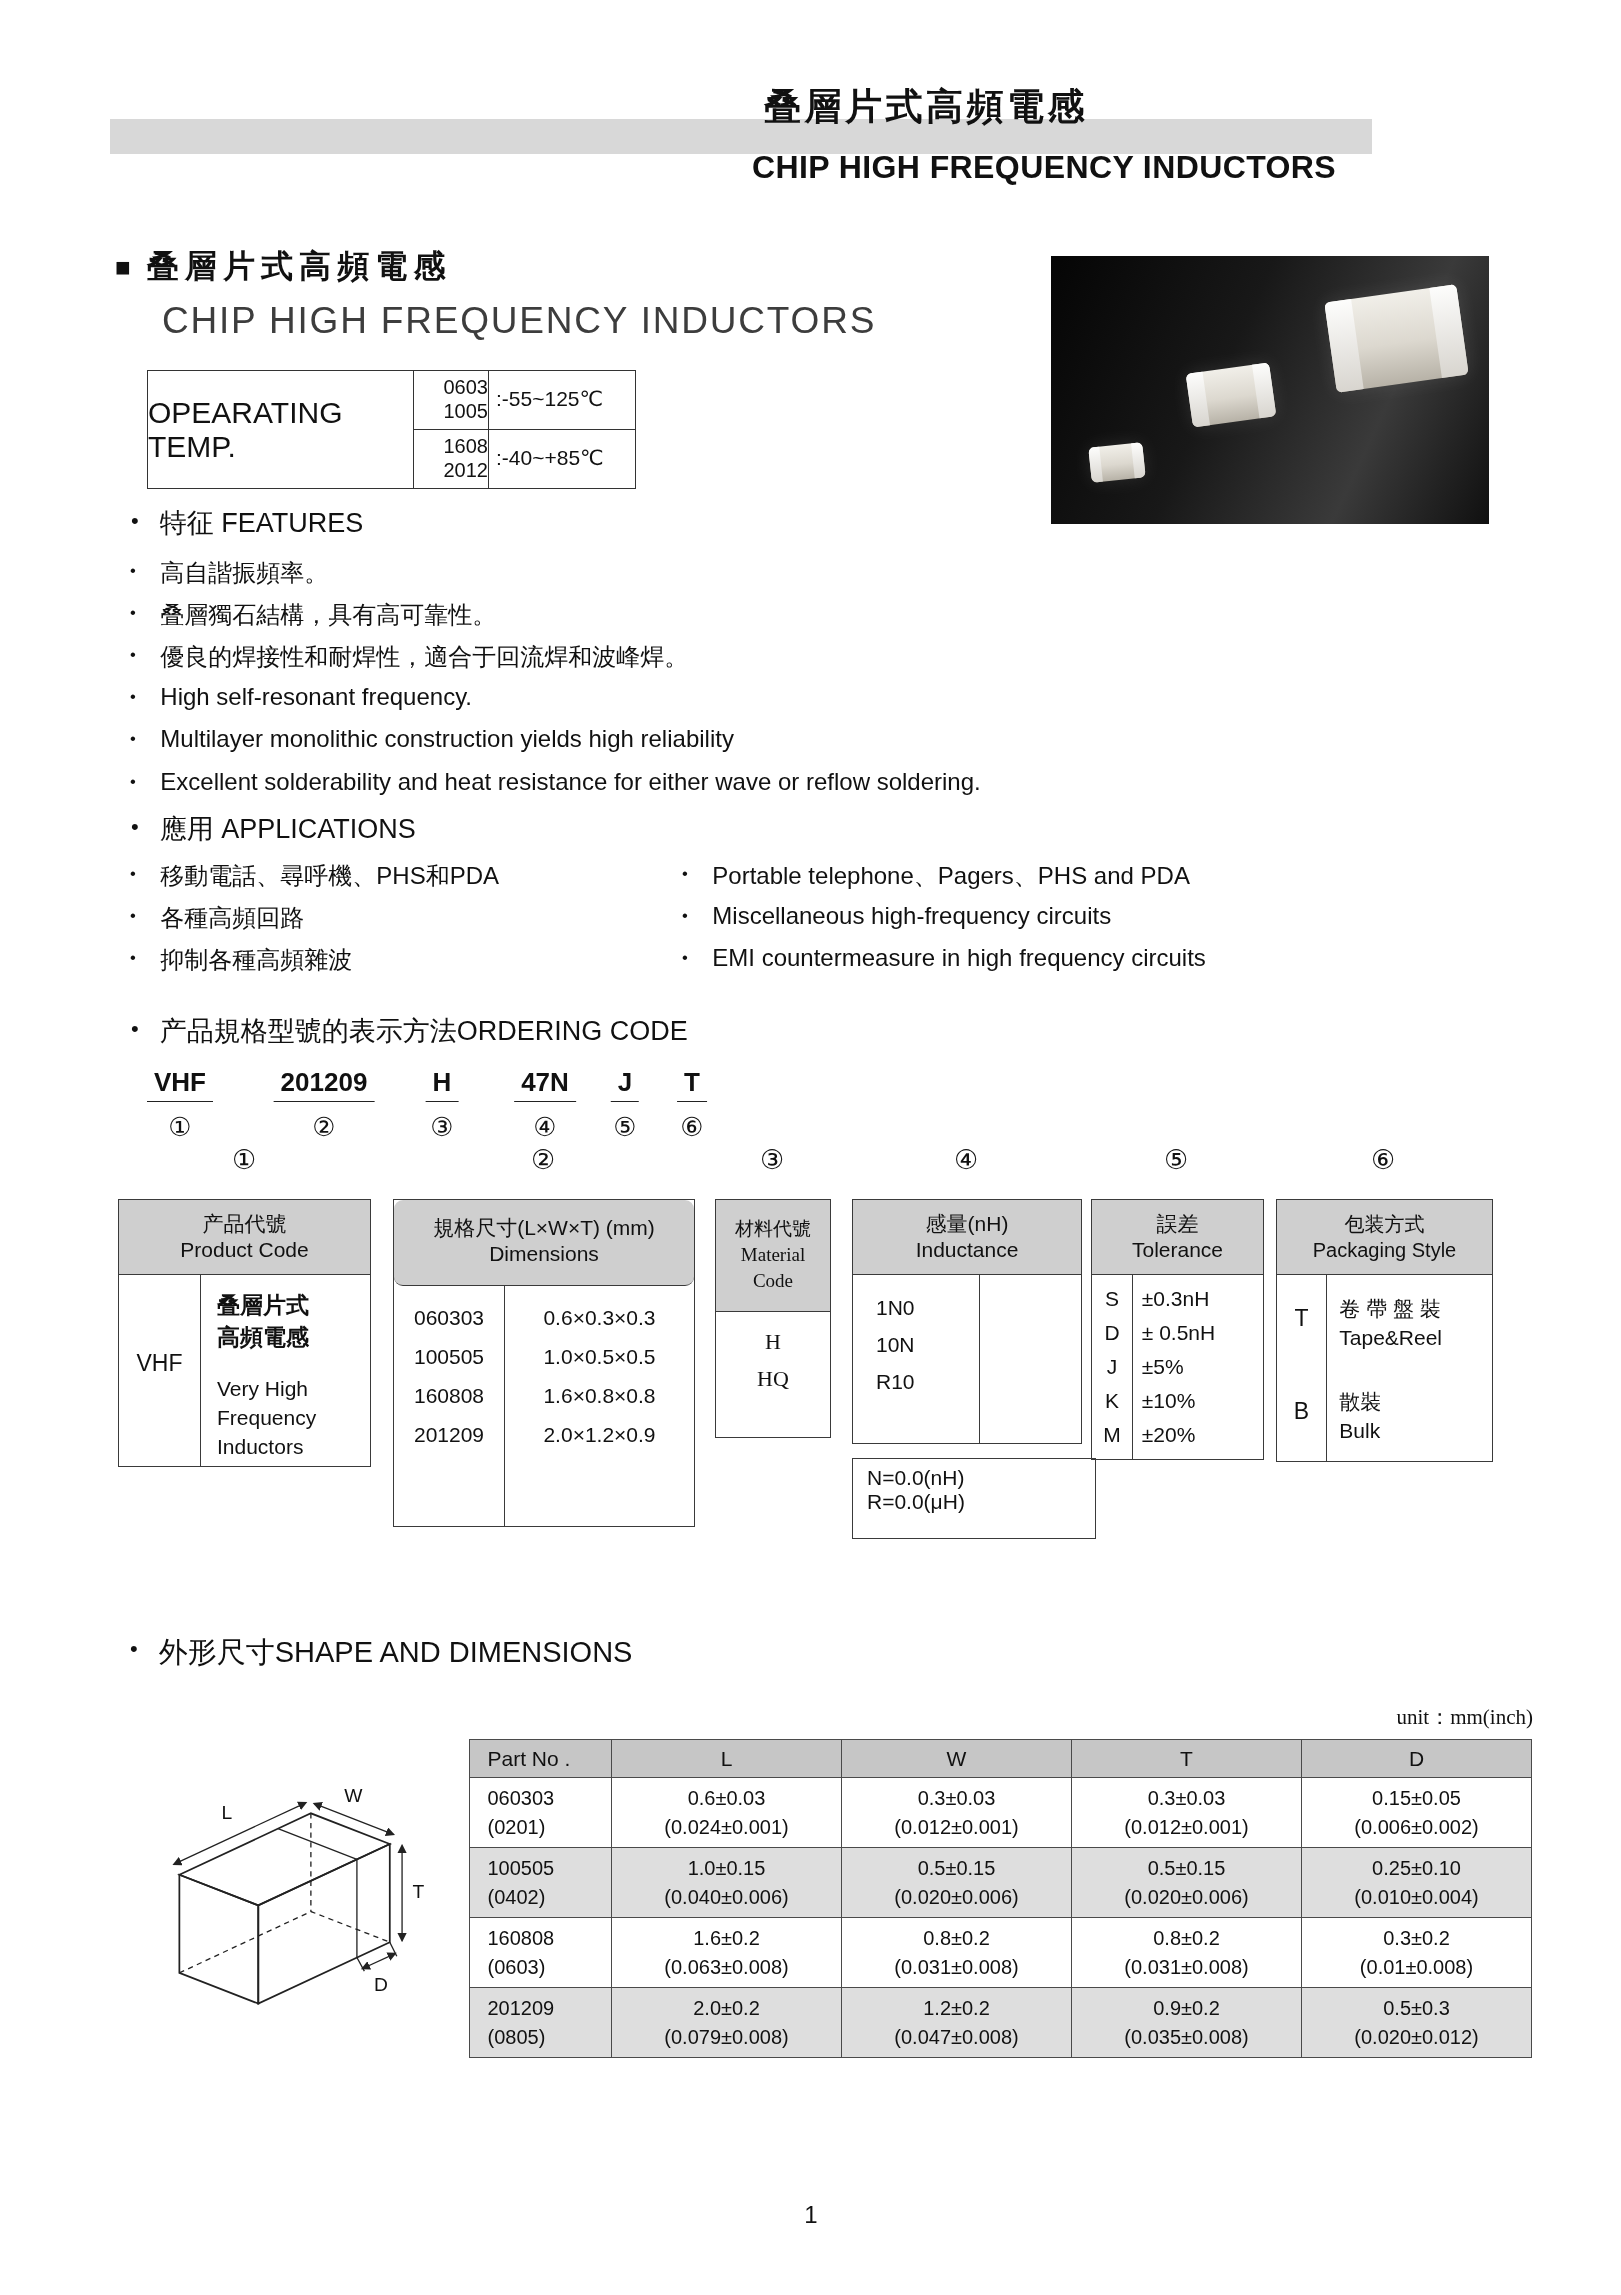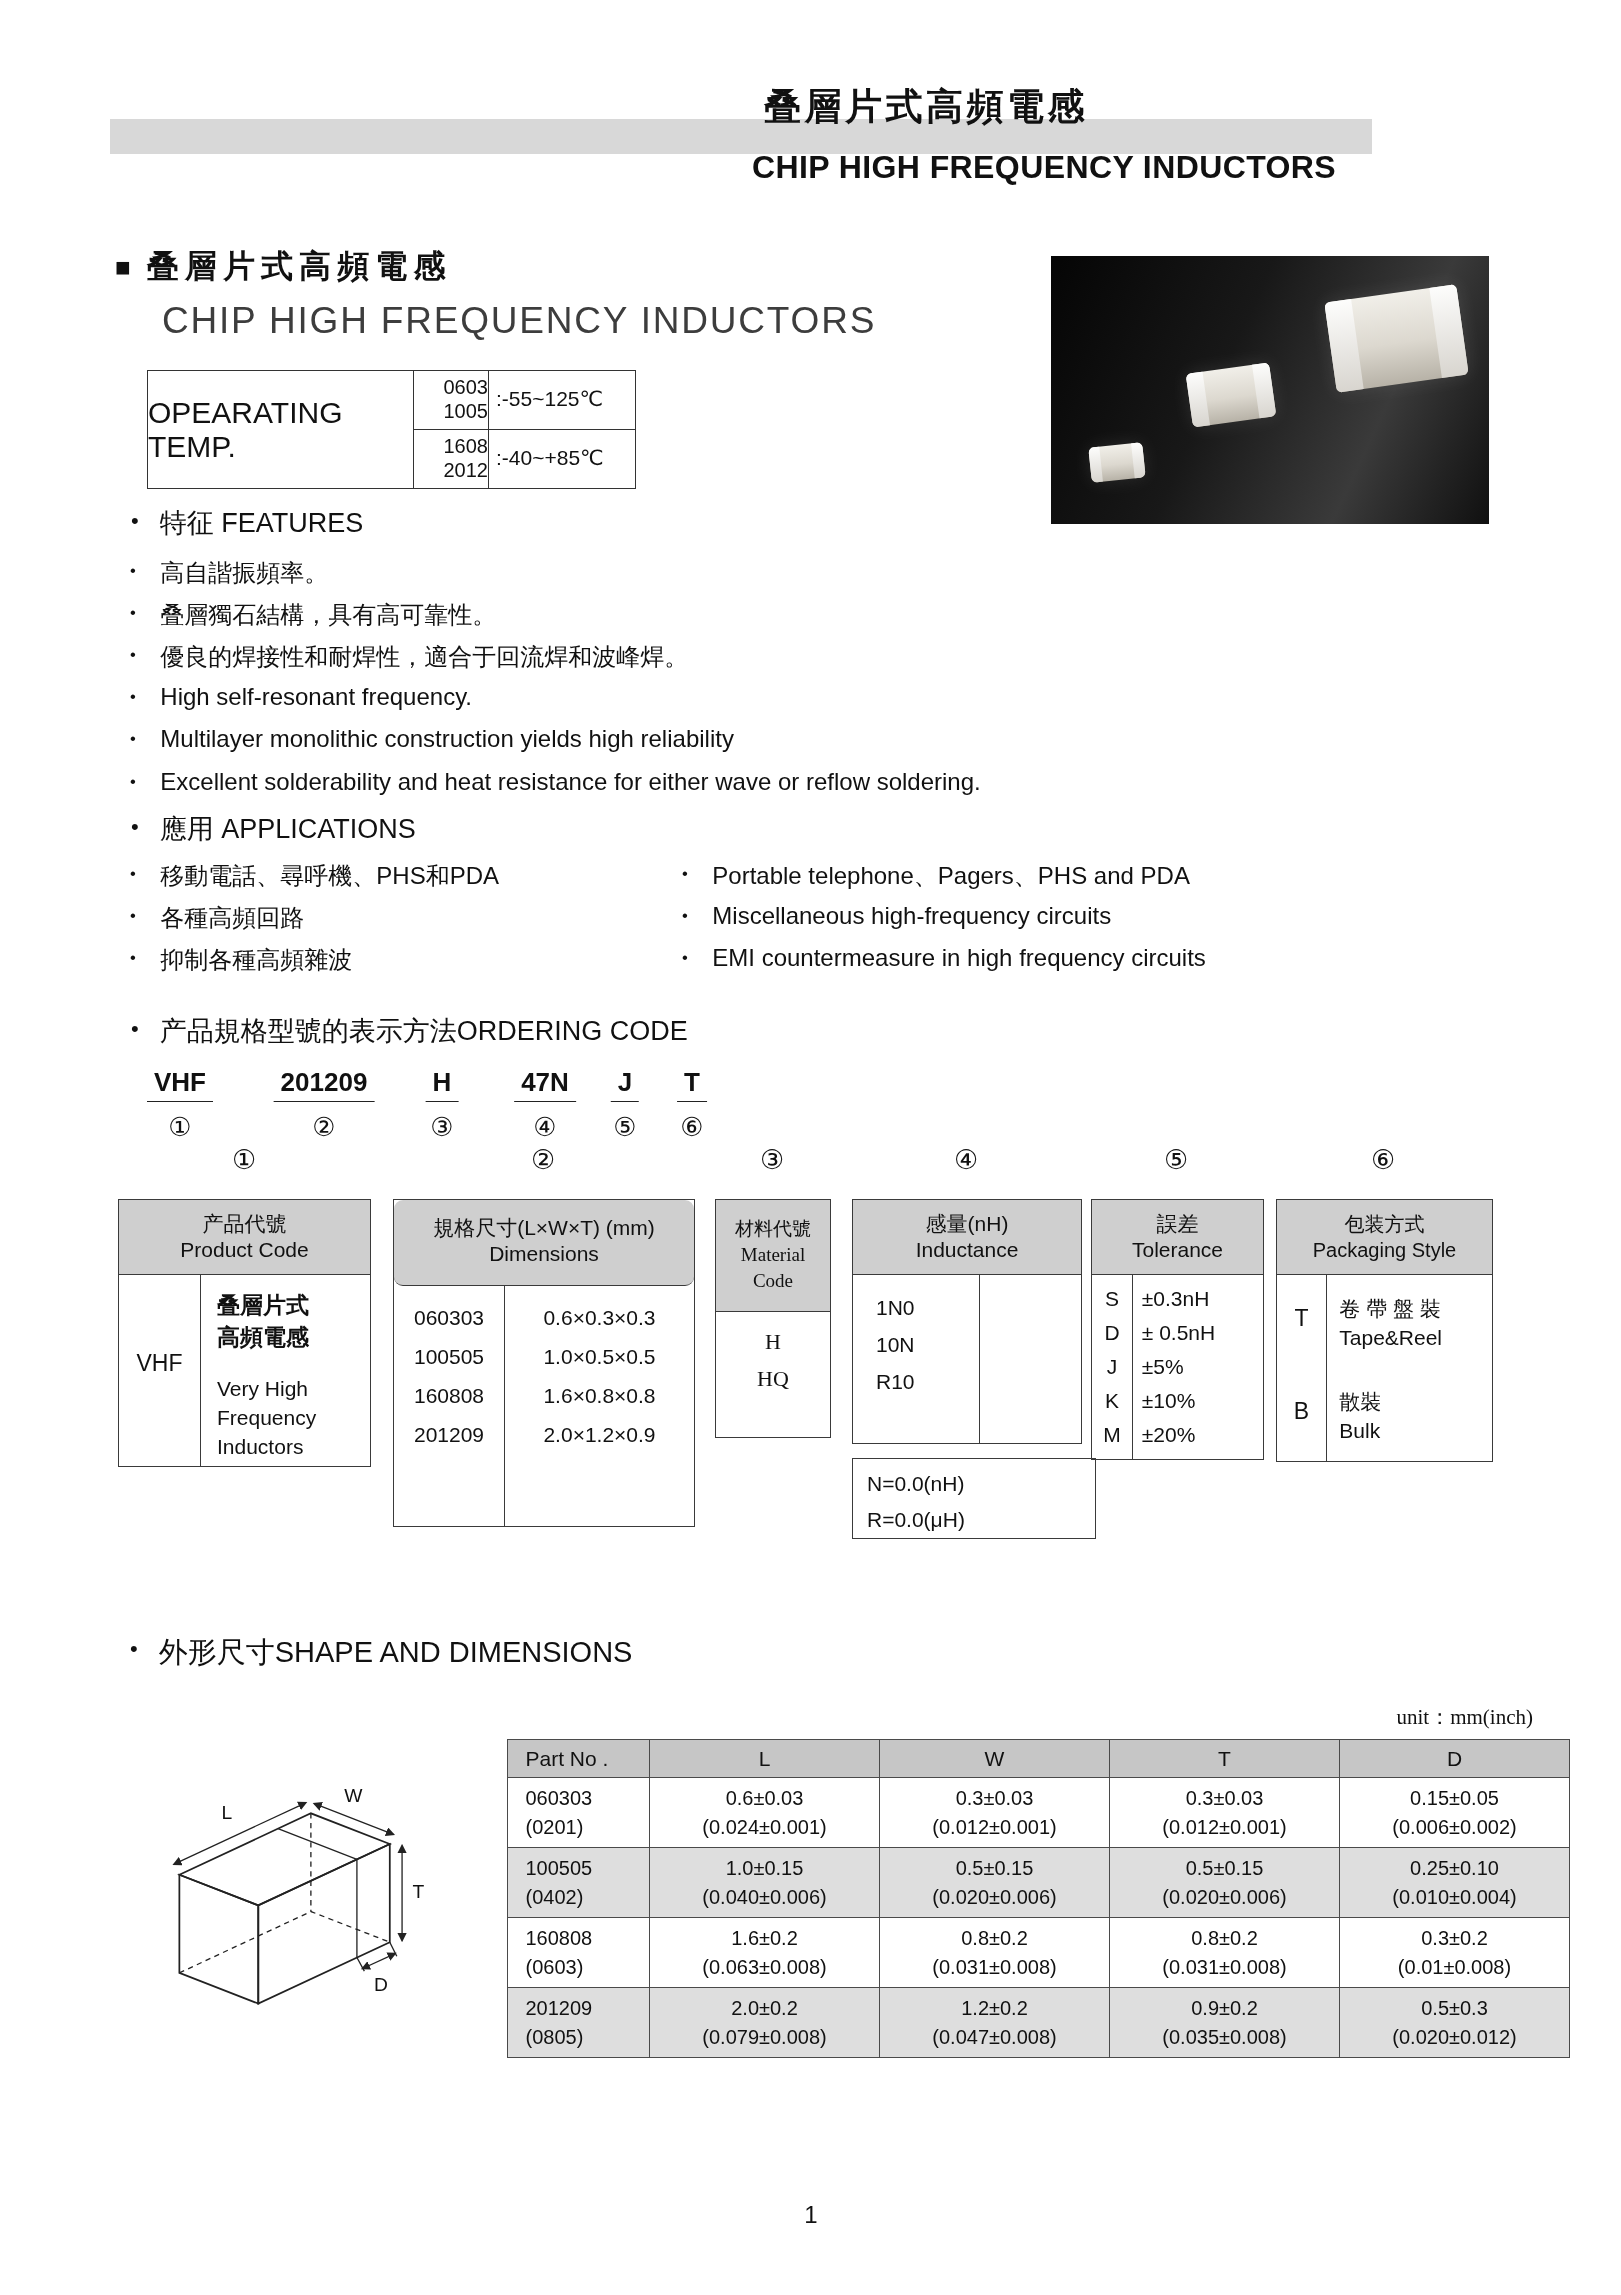--- a/index.html
+++ b/index.html
@@ -61,31 +61,31 @@
   .b1-desc{flex:1;padding:14px 0 0 16px;}
   .b1-zh{font-size:23px;font-weight:bold;line-height:32px;}
   .b1-en{font-size:21px;line-height:29px;margin-top:21px;}
   .b2-body{display:flex;height:240px;}
   .b2-codes{width:110px;border-right:1.8px solid #3a3a3a;text-align:center;padding-top:12.3px;font-size:21px;line-height:39px;}
   .b2-sizes{flex:1;text-align:center;padding-top:12.3px;font-size:21px;line-height:39px;}
   .b3-body{height:114px;text-align:center;padding-top:10.5px;font-size:22px;line-height:37px;}
   .b4-body{display:flex;height:168px;}
   .b4-codes{width:103px;border-right:1.8px solid #3a3a3a;padding:14px 0 0 23px;font-size:21px;line-height:37px;}
   .b4-values{flex:1;padding:14px 0 0 19px;font-size:21px;line-height:37px;}
-  .b4-note{border:1.8px solid #3a3a3a;padding:7px 0 0 14px;font-size:21px;line-height:36px;}
+  .b4-note{border:1.8px solid #3a3a3a;padding:7px 0 0 14px;font-size:21px;line-height:24px;}
   .b5-body{display:flex;height:184px;}
   .b5-codes{width:40px;border-right:1.8px solid #3a3a3a;text-align:center;padding-top:7px;font-size:21px;line-height:34px;}
   .b5-values{flex:1;padding:7px 0 0 8.8px;font-size:21px;line-height:34px;}
   .b6-row{display:flex;height:93px;}
   .b6-code{width:49px;border-right:1.8px solid #3a3a3a;text-align:center;font-size:23px;padding-top:30px;}
   .b6-desc{flex:1;padding:19px 0 0 12.3px;font-size:21px;line-height:29px;}
 
   
   .unit{left:1270px;top:1703px;width:263px;text-align:right;font-size:21px;font-family:Liberation Serif, serif;}
-  .dim-table{border-collapse:collapse;table-layout:fixed;margin-left:38px;}
+  .dim-table{border-collapse:collapse;table-layout:fixed;}
   .dim-table th,.dim-table td{border:1.8px solid #4a4a4a;font-weight:normal;}
   .dim-table thead th{background:#c6c6c6;height:35px;font-size:21px;}
   .dim-table td{height:67px;text-align:center;font-size:20px;line-height:29px;}
   .dim-table .col-part{text-align:left;padding-left:17.5px;}
   .dim-table tr.alt{background:#dedede;}
 
   .pageno{left:0;top:2201px;width:1622px;text-align:center;font-size:24px;}
 </style>
 </head>
 <body>

